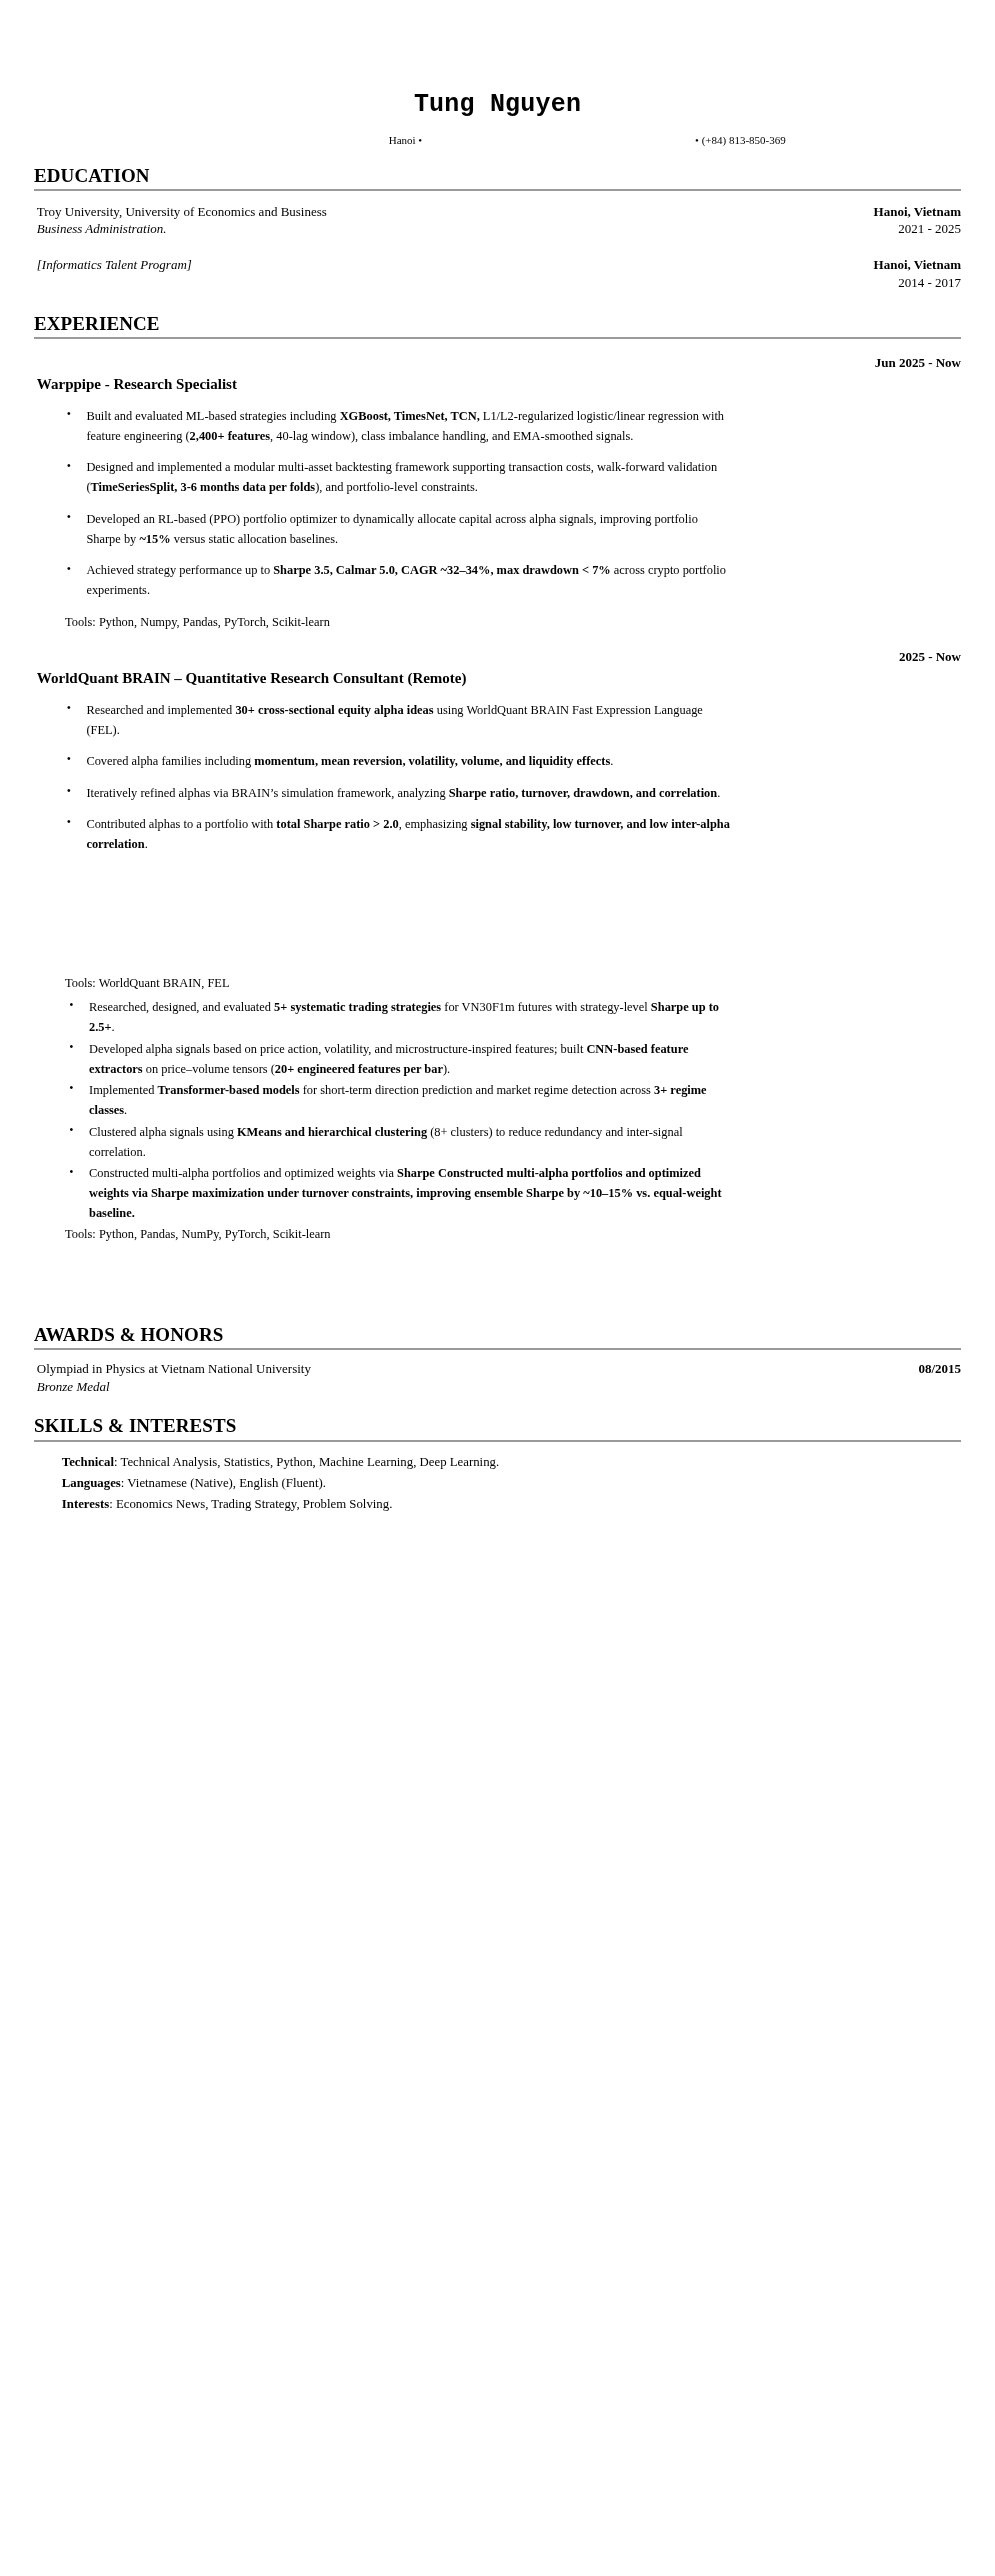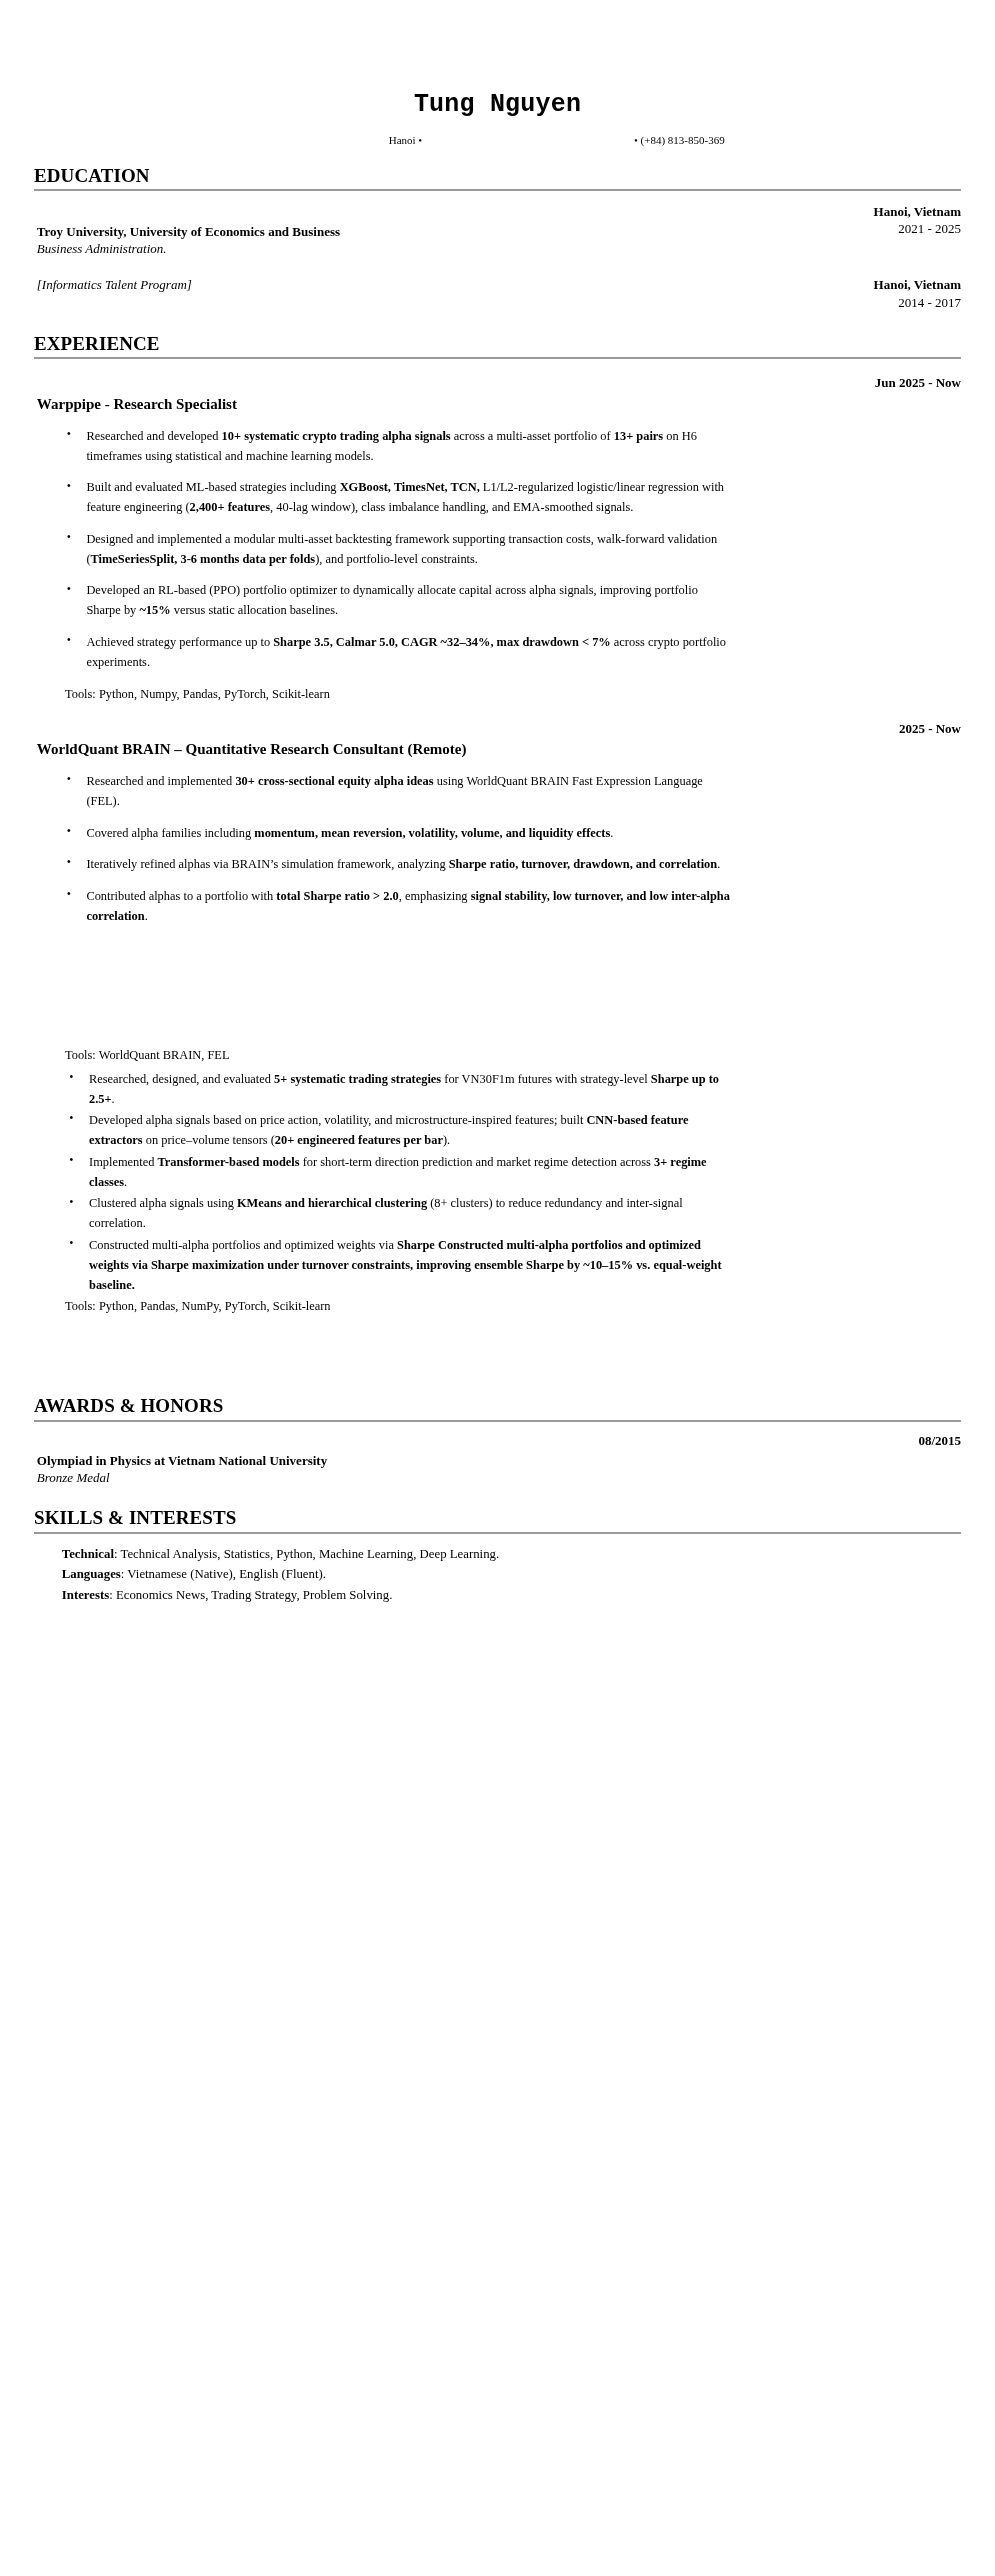--- a/index.html
+++ b/index.html
@@ -43,21 +43,21 @@
   .contact-left {
     width: 213px;
     text-align: right;
     padding-right: 4.3px;
   }
   .contact-mid {
     width: 142px;
   }
   .contact-right {
     width: 213px;
-    text-align: center;
+    text-align: right;
     padding-left: 4.3px;
   }
 
   
   .section {
     margin-top: 18.5px;
   }
   .section-title {
     font-size: 19px;
     font-weight: bold;
@@ -76,23 +76,22 @@
     display: flex;
     justify-content: space-between;
     align-items: flex-start;
     margin-top: 11.4px;
   }
   .entry-left { flex: 1 1 auto; padding-left: 2.8px; }
   .entry-right { flex: 0 0 auto; text-align: right; }
 
   .org {
     font-size: 13px;
-    font-weight: bold;
-    line-height: 1.35;
-    margin-top: 20px;
+    font-weight: normal;
+    line-height: 1.35;
   }
   .sub {
     font-size: 13px;
     font-style: italic;
     line-height: 1.35;
   }
   .place {
     font-size: 13px;
     font-weight: bold;
     line-height: 1.35;
@@ -217,21 +216,20 @@
 
   <div class="section" style="margin-top:21.3px;">
     <div class="section-title">EXPERIENCE</div>
     <div class="rule"></div>
 
     <div class="job" style="margin-top:15.6px;">
       <div class="job-date">Jun 2025 - Now</div>
       <div class="job-title">Warppipe - Research Specialist</div>
     </div>
     <ul class="bullets">
-        <li><span>Researched and developed </span><b>10+ systematic crypto trading alpha signals</b><span> across a multi-asset portfolio of </span><b>13+ pairs</b><span> on H6 timeframes using statistical and machine learning models.</span></li>
         <li><span>Built and evaluated ML-based strategies including </span><b>XGBoost, TimesNet, TCN,</b><span> L1/L2-regularized logistic/linear regression with feature engineering (</span><b>2,400+ features</b><span>, 40-lag window), class imbalance handling, and EMA-smoothed signals.</span></li>
         <li><span>Designed and implemented a modular multi-asset backtesting framework supporting transaction costs, walk-forward validation (</span><b>TimeSeriesSplit, 3-6 months data per folds</b><span>), and portfolio-level constraints.</span></li>
         <li><span>Developed an RL-based (PPO) portfolio optimizer to dynamically allocate capital across alpha signals, improving portfolio Sharpe by </span><b>~15%</b><span> versus static allocation baselines.</span></li>
         <li><span>Achieved strategy performance up to </span><b>Sharpe 3.5, Calmar 5.0, CAGR ~32–34%, max drawdown &lt; 7%</b><span> across crypto portfolio experiments.</span></li>
       </ul>
     <div class="tools">Tools: Python, Numpy, Pandas, PyTorch, Scikit-learn</div>
 
     <div class="job" style="margin-top:17px;">
       <div class="job-date">2025 - Now</div>
       <div class="job-title">WorldQuant BRAIN – Quantitative Research Consultant (Remote)</div>

